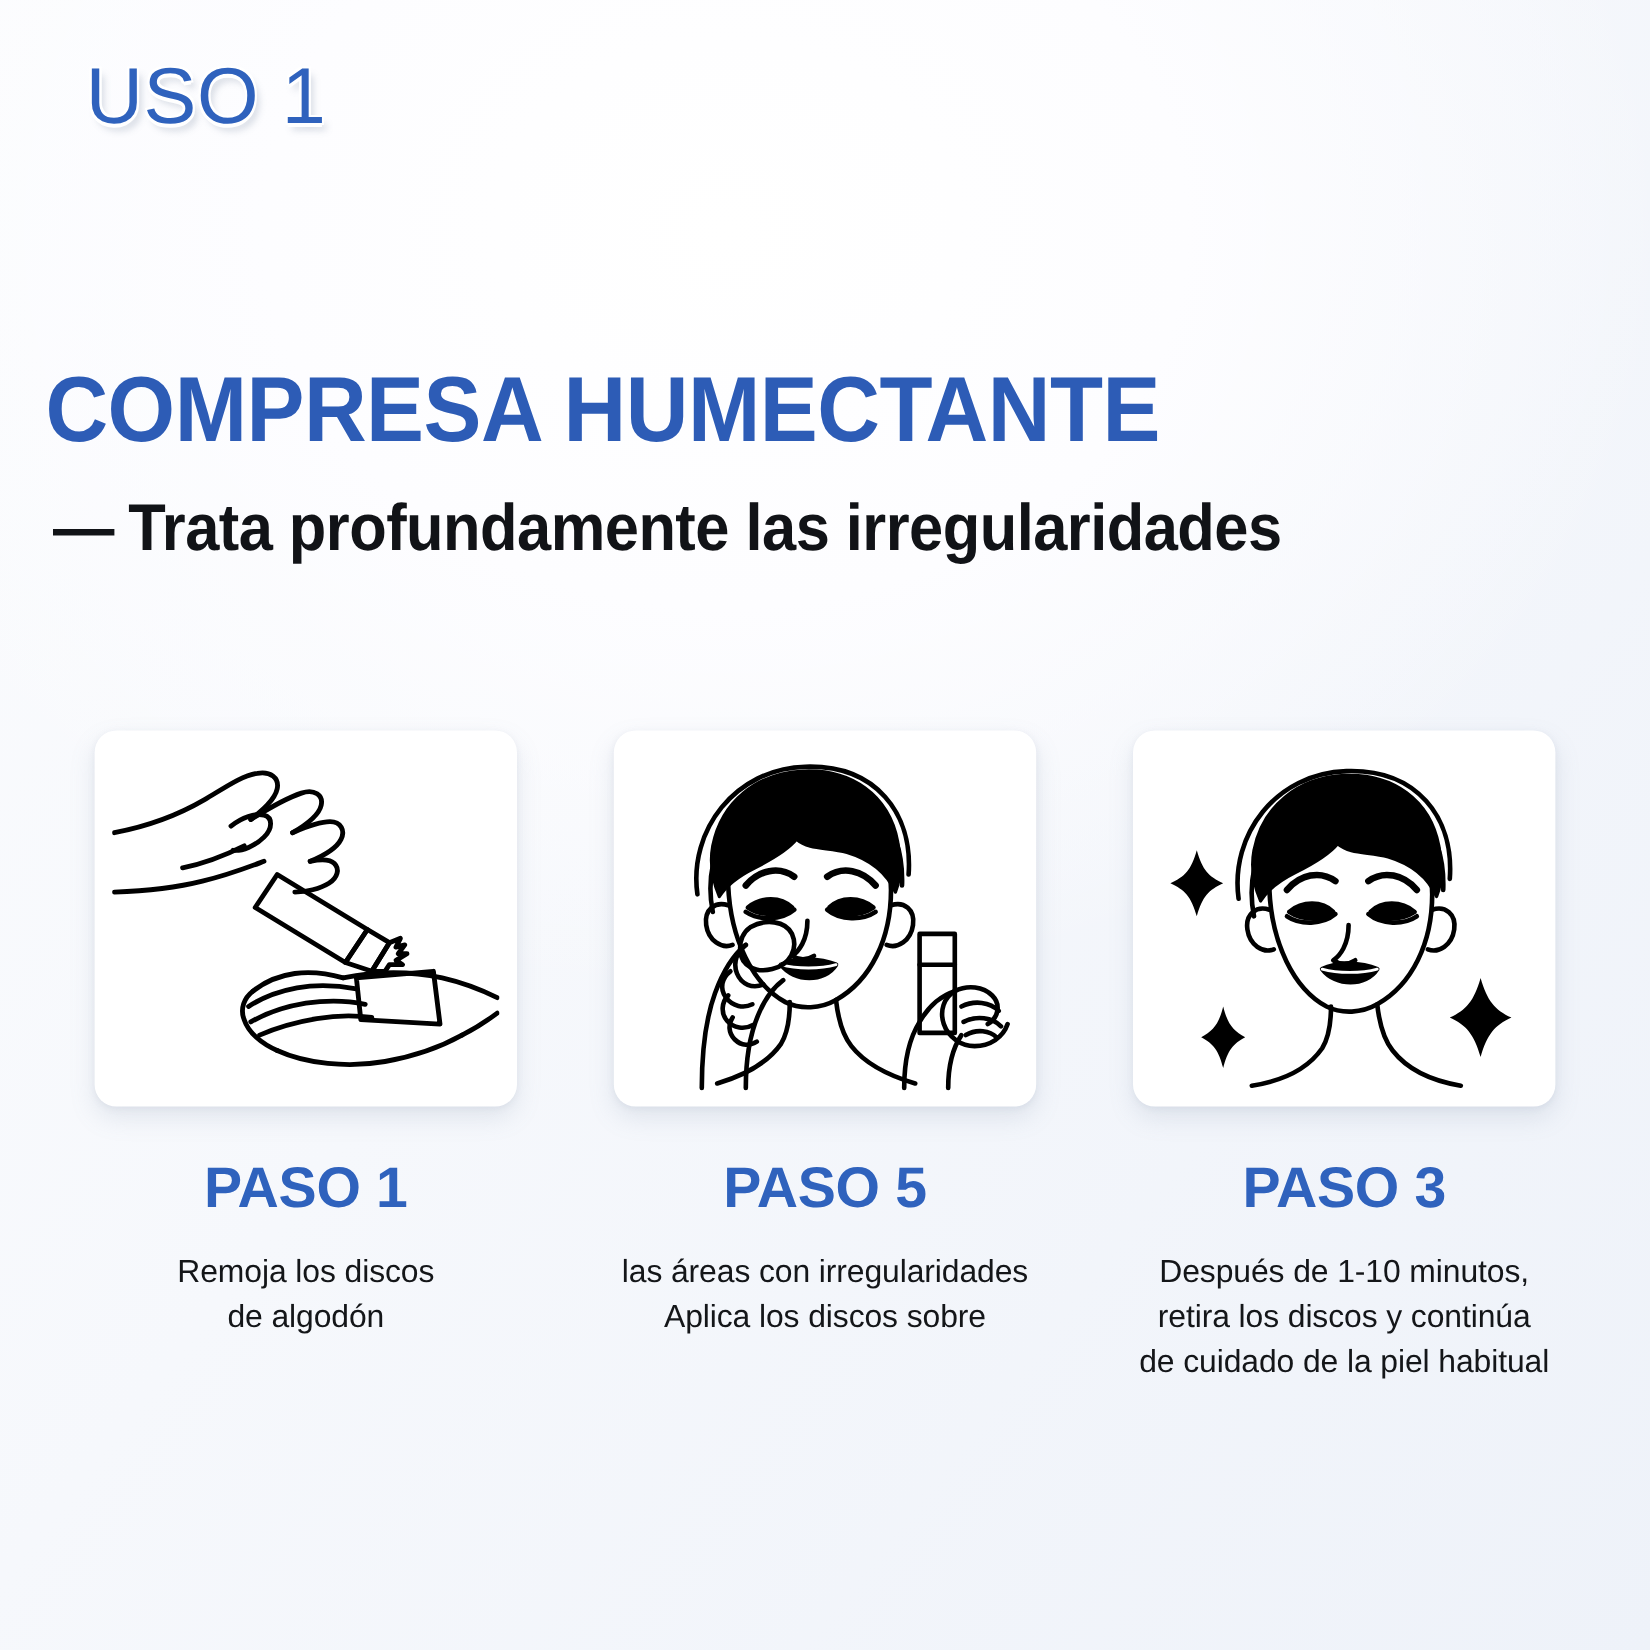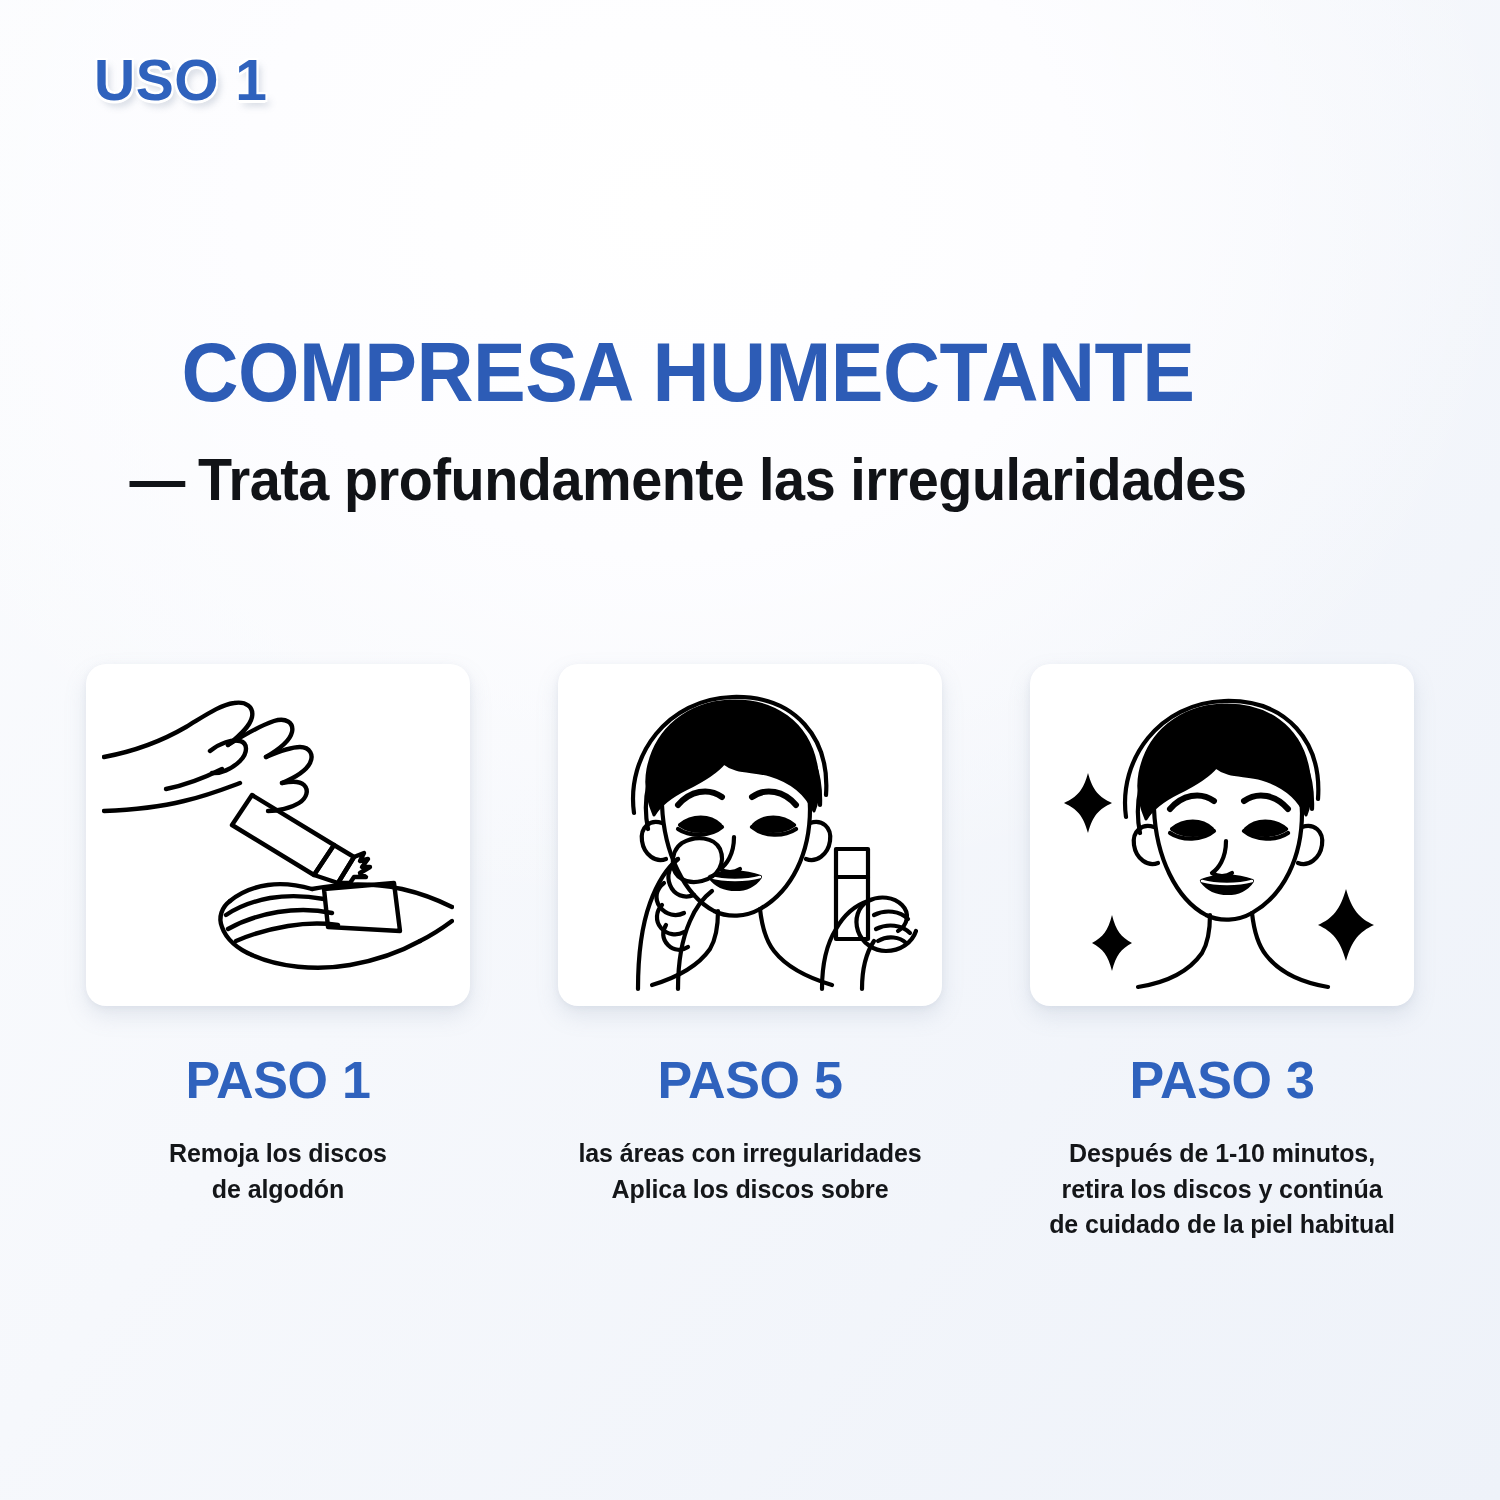--- a/index.html
+++ b/index.html
@@ -20,44 +20,44 @@
     height: 1500px;
     background:
       radial-gradient(ellipse 1100px 900px at 44% 14%, #ffffff 0%, #fdfdff 38%, rgba(244,247,252,0) 78%),
       linear-gradient(128deg, #fbfcfe 0%, #f6f8fc 42%, #eef2f9 100%);
     overflow: hidden;
   }
 
   
   .uso-badge {
     position: absolute;
-    left: 94px;
+    left: 78px;
     top: 52px;
-    font-size: 57px;
-    font-weight: 700;
+    font-size: 72px;
+    font-weight: 400;
     letter-spacing: 0.5px;
     color: #2f62bd;
     line-height: 1;
     text-shadow:
       -2px -2px 0 #ffffff,
        2px -2px 0 #ffffff,
       -2px  2px 0 #ffffff,
        2px  2px 0 #ffffff,
        0px  3px 0 #ffffff,
        4px  6px 7px rgba(120,135,160,0.30);
     white-space: nowrap;
   }
 
   
   .headline-block {
     position: absolute;
     left: 0;
     top: 330px;
     width: 1376px;
-    text-align: center;
+    text-align: left;
   }
   .headline {
     font-size: 84px;
     font-weight: 700;
     color: #2d5cb6;
     letter-spacing: -0.5px;
     line-height: 1.0;
     transform: scaleX(0.94);
     transform-origin: center;
     white-space: nowrap;
@@ -115,22 +115,22 @@
   .step-label {
     margin-top: 48px;
     font-size: 52px;
     font-weight: 700;
     color: #2f62bd;
     letter-spacing: -0.3px;
     line-height: 1;
   }
   .step-caption {
     margin-top: 30px;
-    font-size: 25px;
-    font-weight: 700;
+    font-size: 29px;
+    font-weight: 400;
     color: #141619;
     text-align: center;
     line-height: 1.42;
     letter-spacing: -0.1px;
     width: 430px;
   }
   .step-caption .cap-line {
     display: block;
     white-space: nowrap;
   }

